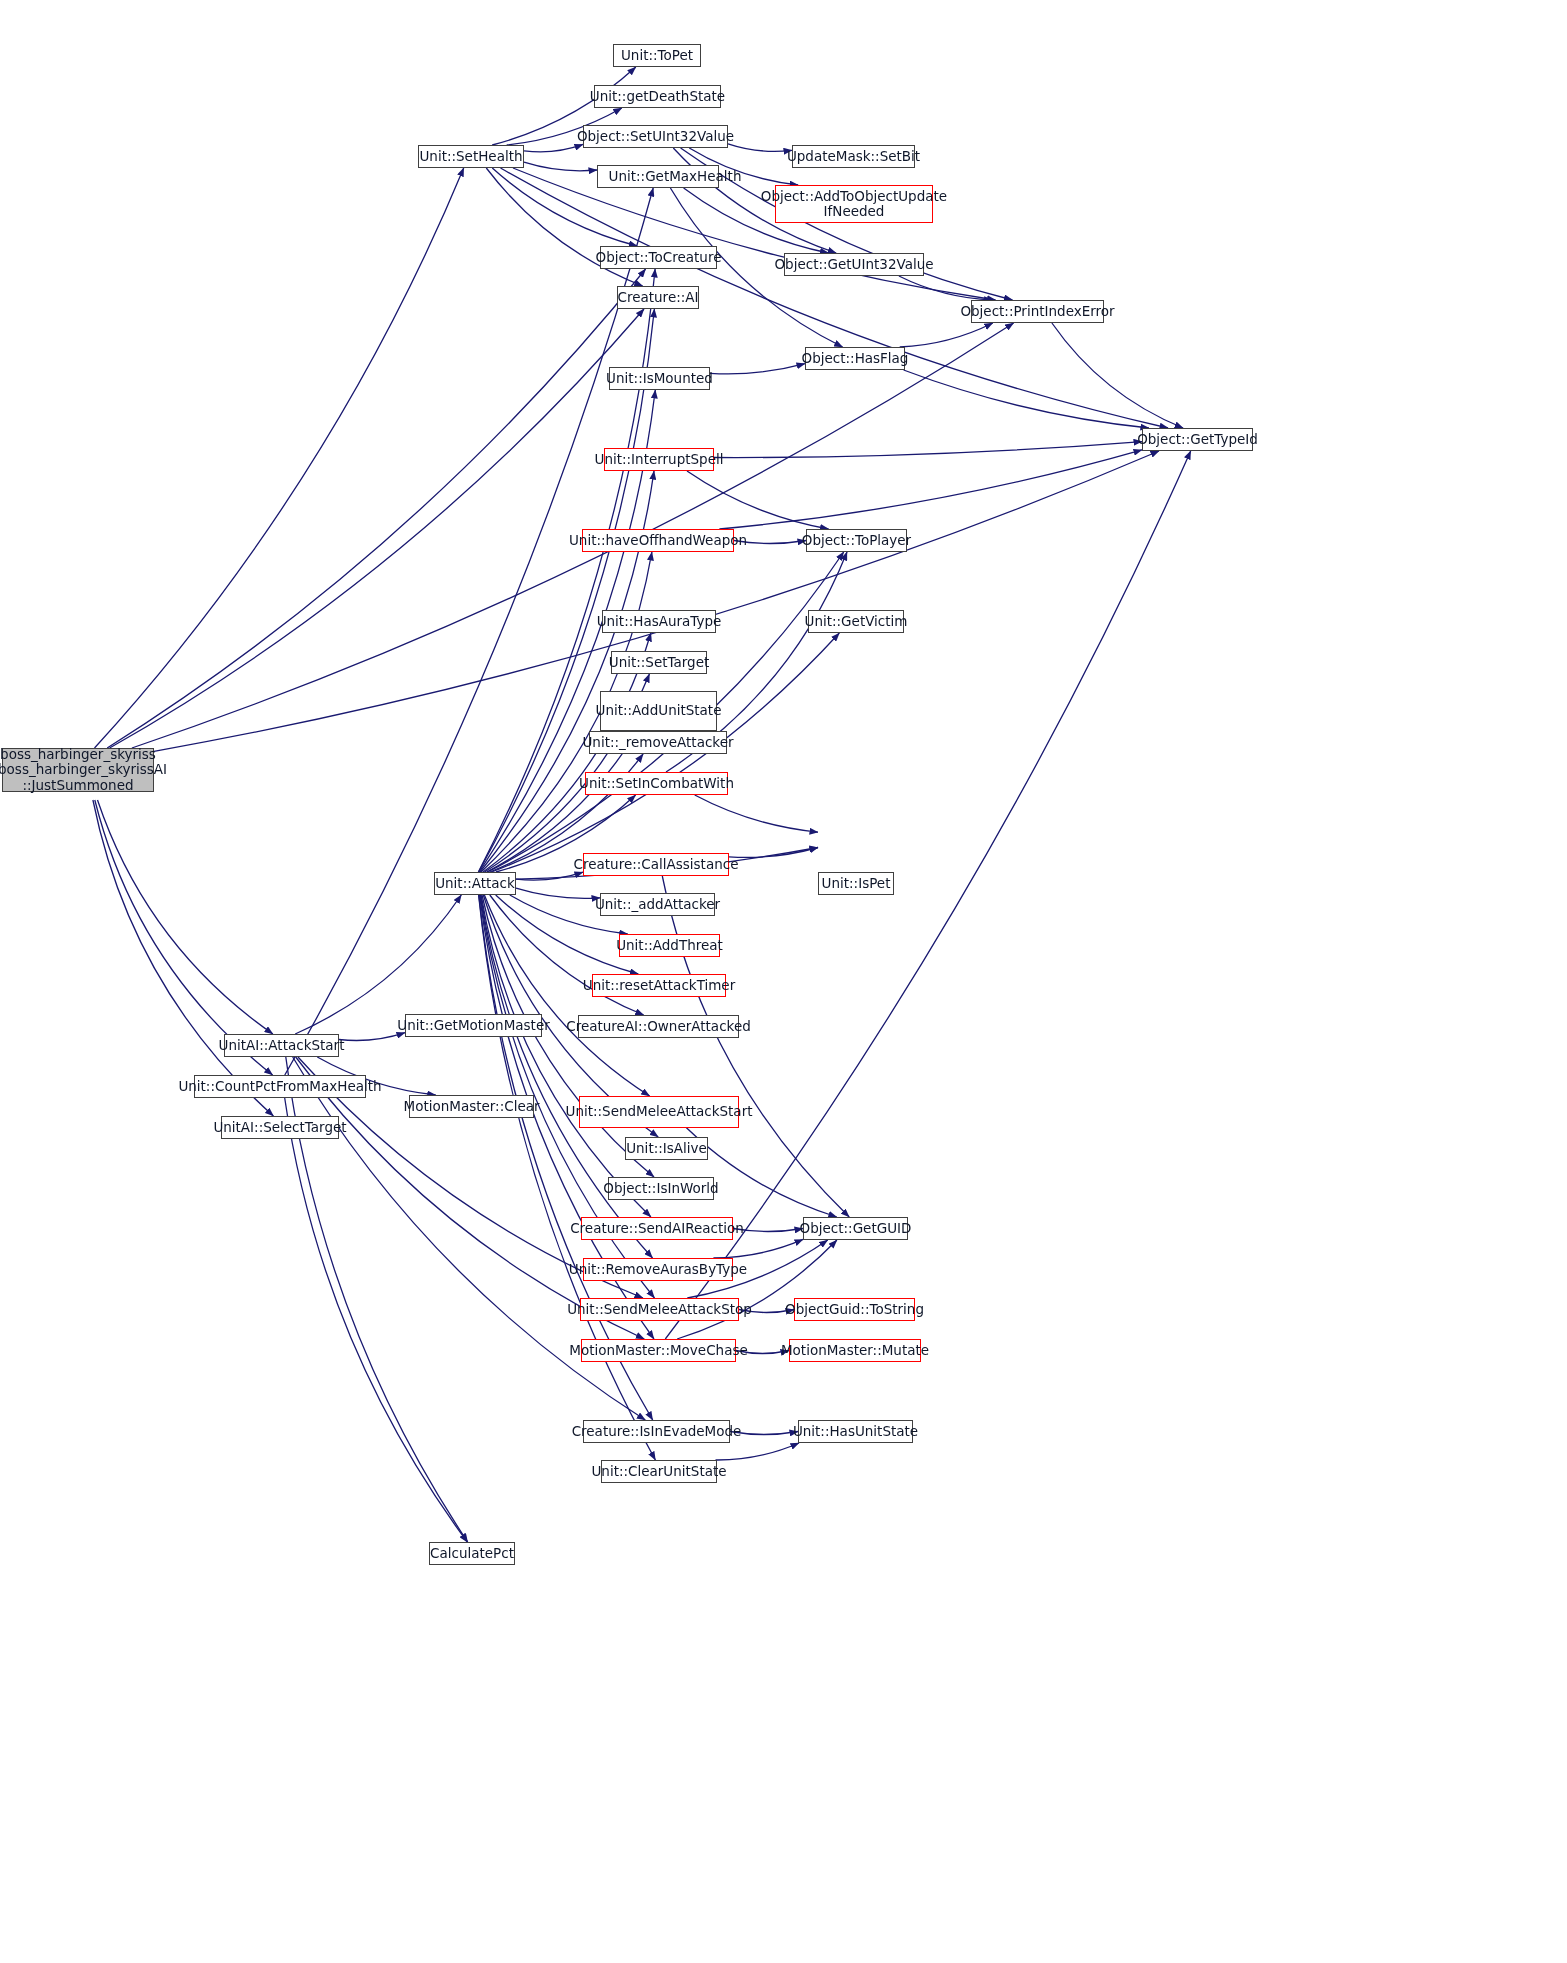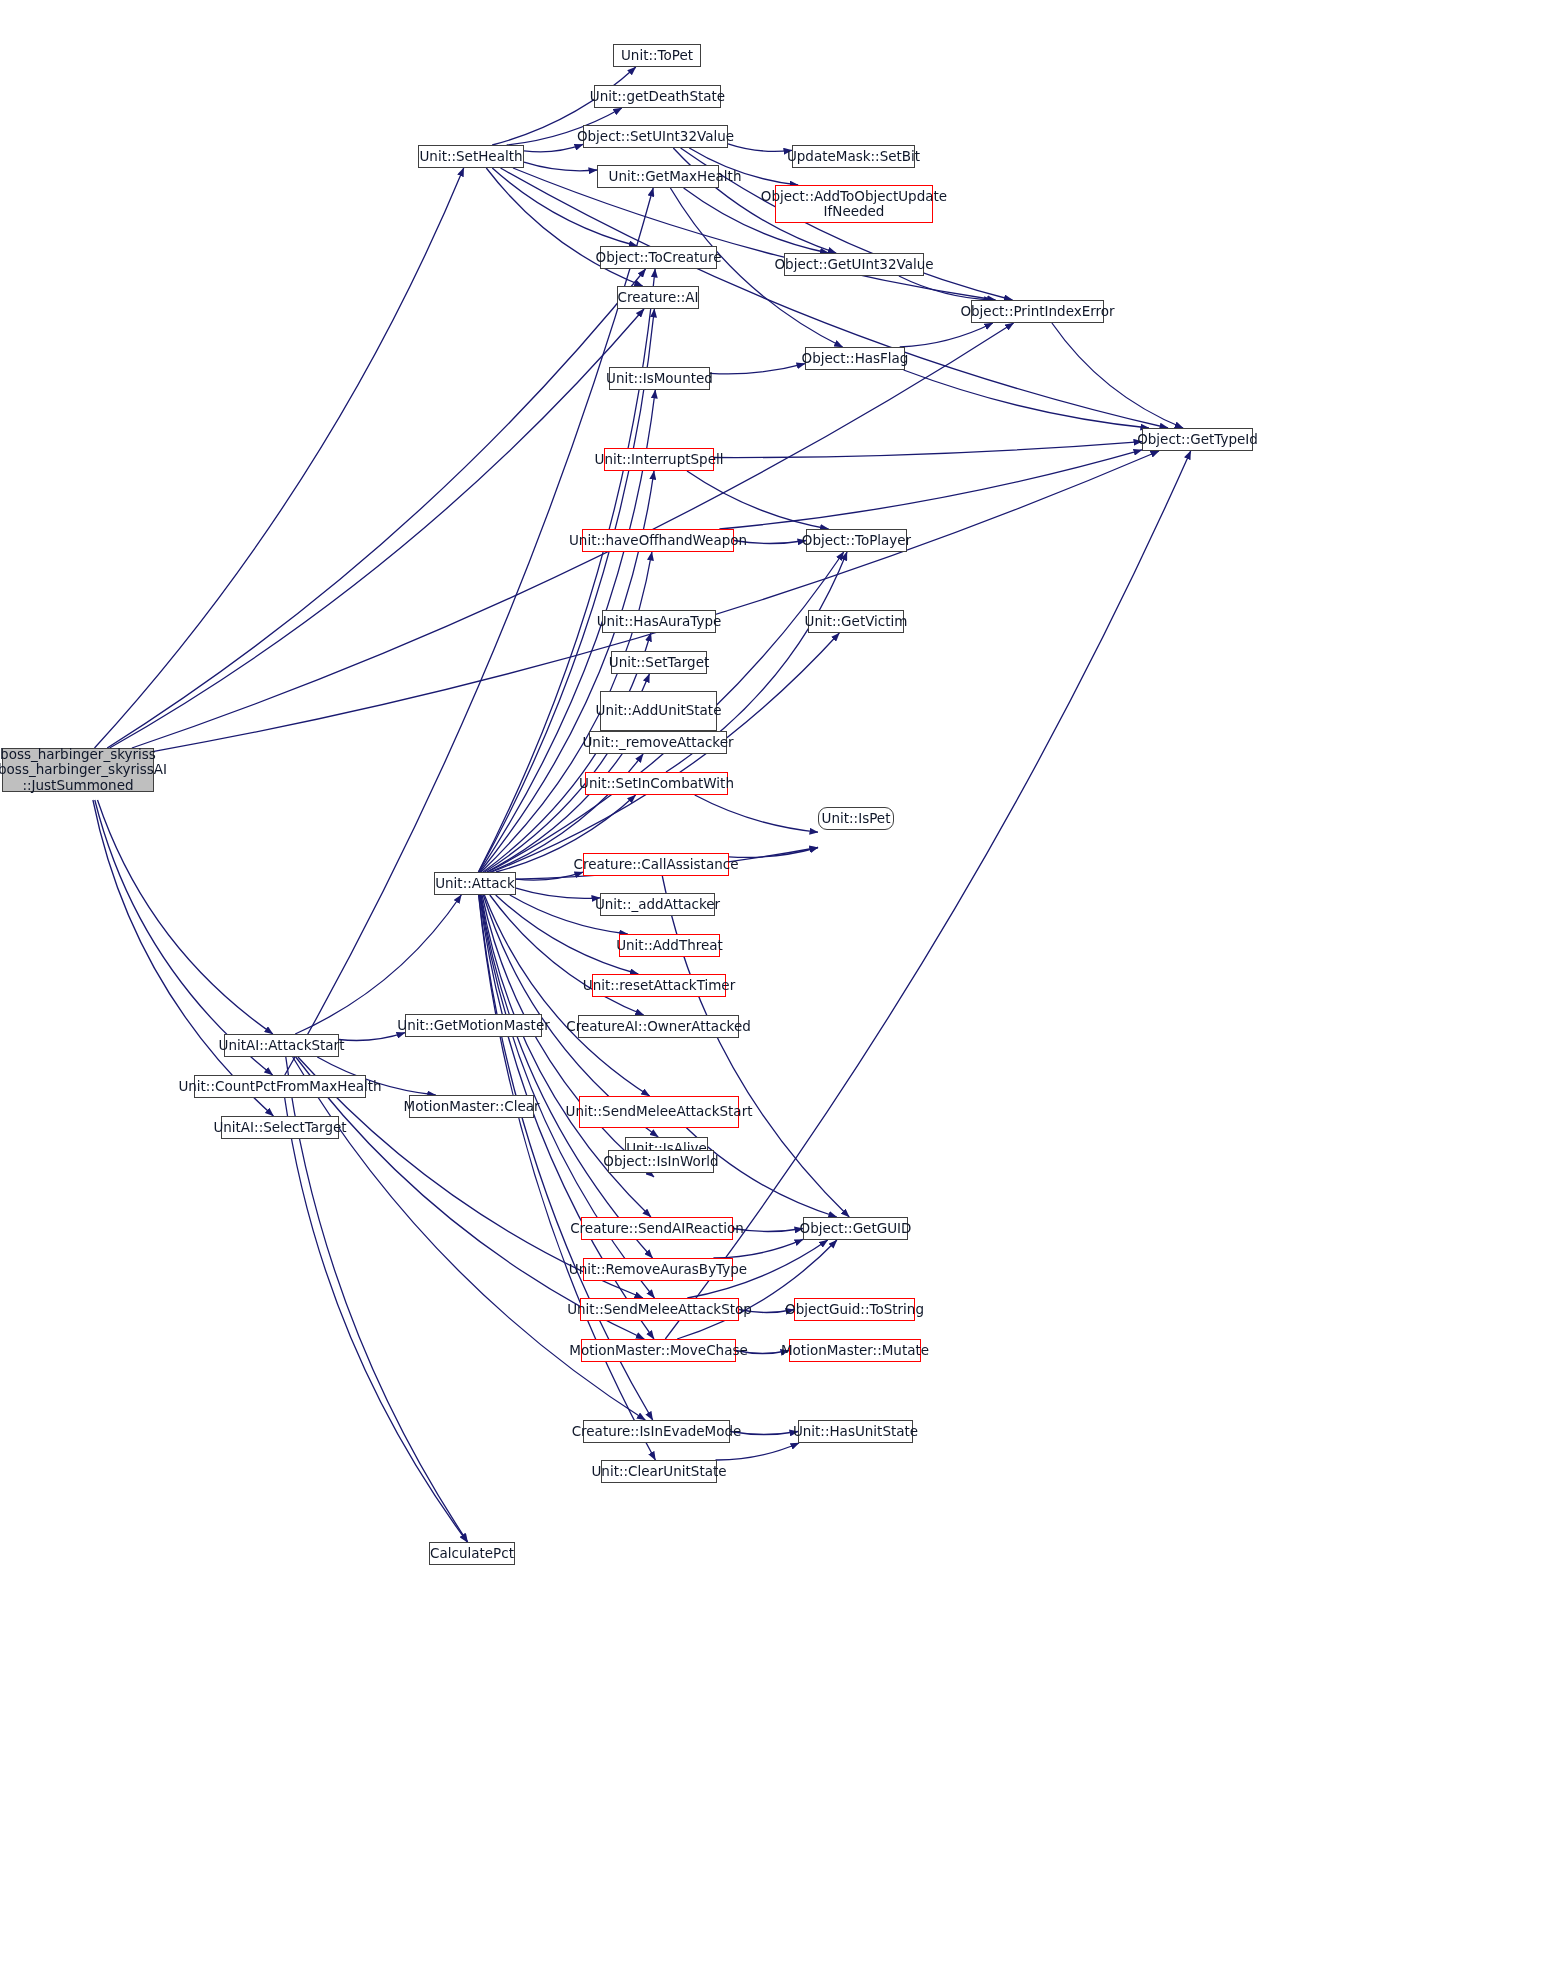--- a/index.html
+++ b/index.html
@@ -128,35 +128,35 @@
       <div class="node" style="left: 609px; top: 367px; width: 101px; height: 23px;">Unit::IsMounted</div>
       <div class="node red" style="left: 604px; top: 448px; width: 110px; height: 23px;">Unit::InterruptSpell</div>
       <div class="node" style="left: 806px; top: 529px; width: 101px; height: 23px;">Object::ToPlayer</div>
       <div class="node red" style="left: 582px; top: 529px; width: 152px; height: 23px;">Unit::haveOffhandWeapon</div>
       <div class="node" style="left: 808px; top: 610px; width: 96px; height: 23px;">Unit::GetVictim</div>
       <div class="node" style="left: 602px; top: 610px; width: 114px; height: 23px;">Unit::HasAuraType</div>
       <div class="node" style="left: 611px; top: 651px; width: 96px; height: 23px;">Unit::SetTarget</div>
       <div class="node" style="left: 600px; top: 691px; width: 117px; height: 40px;">Unit::AddUnitState</div>
       <div class="node" style="left: 589px; top: 731px; width: 138px; height: 23px;">Unit::_removeAttacker</div>
       <div class="node red" style="left: 585px; top: 772px; width: 143px; height: 23px;">Unit::SetInCombatWith</div>
-      <div class="node" style="left: 818px; top: 807px; width: 76px; height: 23px; border-radius: 9px;">Unit::IsPet</div>
+      <div class="node" style="left: 818px; top: 872px; width: 76px; height: 23px;">Unit::IsPet</div>
       <div class="node red" style="left: 583px; top: 853px; width: 146px; height: 23px;">Creature::CallAssistance</div>
       <div class="node" style="left: 434px; top: 872px; width: 82px; height: 23px;">Unit::Attack</div>
       <div class="node" style="left: 600px; top: 893px; width: 115px; height: 23px;">Unit::_addAttacker</div>
       <div class="node red" style="left: 612px; top: 934px; width: 101px; height: 23px; margin-left: 7px;">Unit::AddThreat</div>
       <div class="node red" style="left: 592px; top: 974px; width: 134px; height: 23px;">Unit::resetAttackTimer</div>
       <div class="node" style="left: 578px; top: 1015px; width: 161px; height: 23px;">CreatureAI::OwnerAttacked</div>
       <div class="node" style="left: 405px; top: 1014px; width: 137px; height: 23px;">Unit::GetMotionMaster</div>
       <div class="node" style="left: 224px; top: 1034px; width: 115px; height: 23px;">UnitAI::AttackStart</div>
       <div class="node" style="left: 194px; top: 1075px; width: 172px; height: 23px;">Unit::CountPctFromMaxHealth</div>
       <div class="node" style="left: 409px; top: 1095px; width: 125px; height: 23px;">MotionMaster::Clear</div>
       <div class="node" style="left: 221px; top: 1116px; width: 118px; height: 23px;">UnitAI::SelectTarget</div>
       <div class="node red" style="left: 579px; top: 1096px; width: 160px; height: 32px;">Unit::SendMeleeAttackStart</div>
       <div class="node" style="left: 625px; top: 1137px; width: 83px; height: 23px;">Unit::IsAlive</div>
-      <div class="node" style="left: 608px; top: 1150px; width: 106px; height: 23px;">Object::IsInWorld</div>
+      <div class="node" style="left: 608px; top: 1177px; width: 106px; height: 23px;">Object::IsInWorld</div>
       <div class="node" style="left: 803px; top: 1217px; width: 105px; height: 23px;">Object::GetGUID</div>
       <div class="node red" style="left: 581px; top: 1217px; width: 152px; height: 23px;">Creature::SendAIReaction</div>
       <div class="node red" style="left: 583px; top: 1258px; width: 150px; height: 23px;">Unit::RemoveAurasByType</div>
       <div class="node red" style="left: 580px; top: 1298px; width: 159px; height: 23px;">Unit::SendMeleeAttackStop</div>
       <div class="node red" style="left: 794px; top: 1298px; width: 121px; height: 23px;">ObjectGuid::ToString</div>
       <div class="node red" style="left: 581px; top: 1339px; width: 155px; height: 23px;">MotionMaster::MoveChase</div>
       <div class="node red" style="left: 789px; top: 1339px; width: 132px; height: 23px;">MotionMaster::Mutate</div>
       <div class="node" style="left: 583px; top: 1420px; width: 147px; height: 23px;">Creature::IsInEvadeMode</div>
       <div class="node" style="left: 798px; top: 1420px; width: 115px; height: 23px;">Unit::HasUnitState</div>
       <div class="node" style="left: 601px; top: 1460px; width: 116px; height: 23px;">Unit::ClearUnitState</div>

